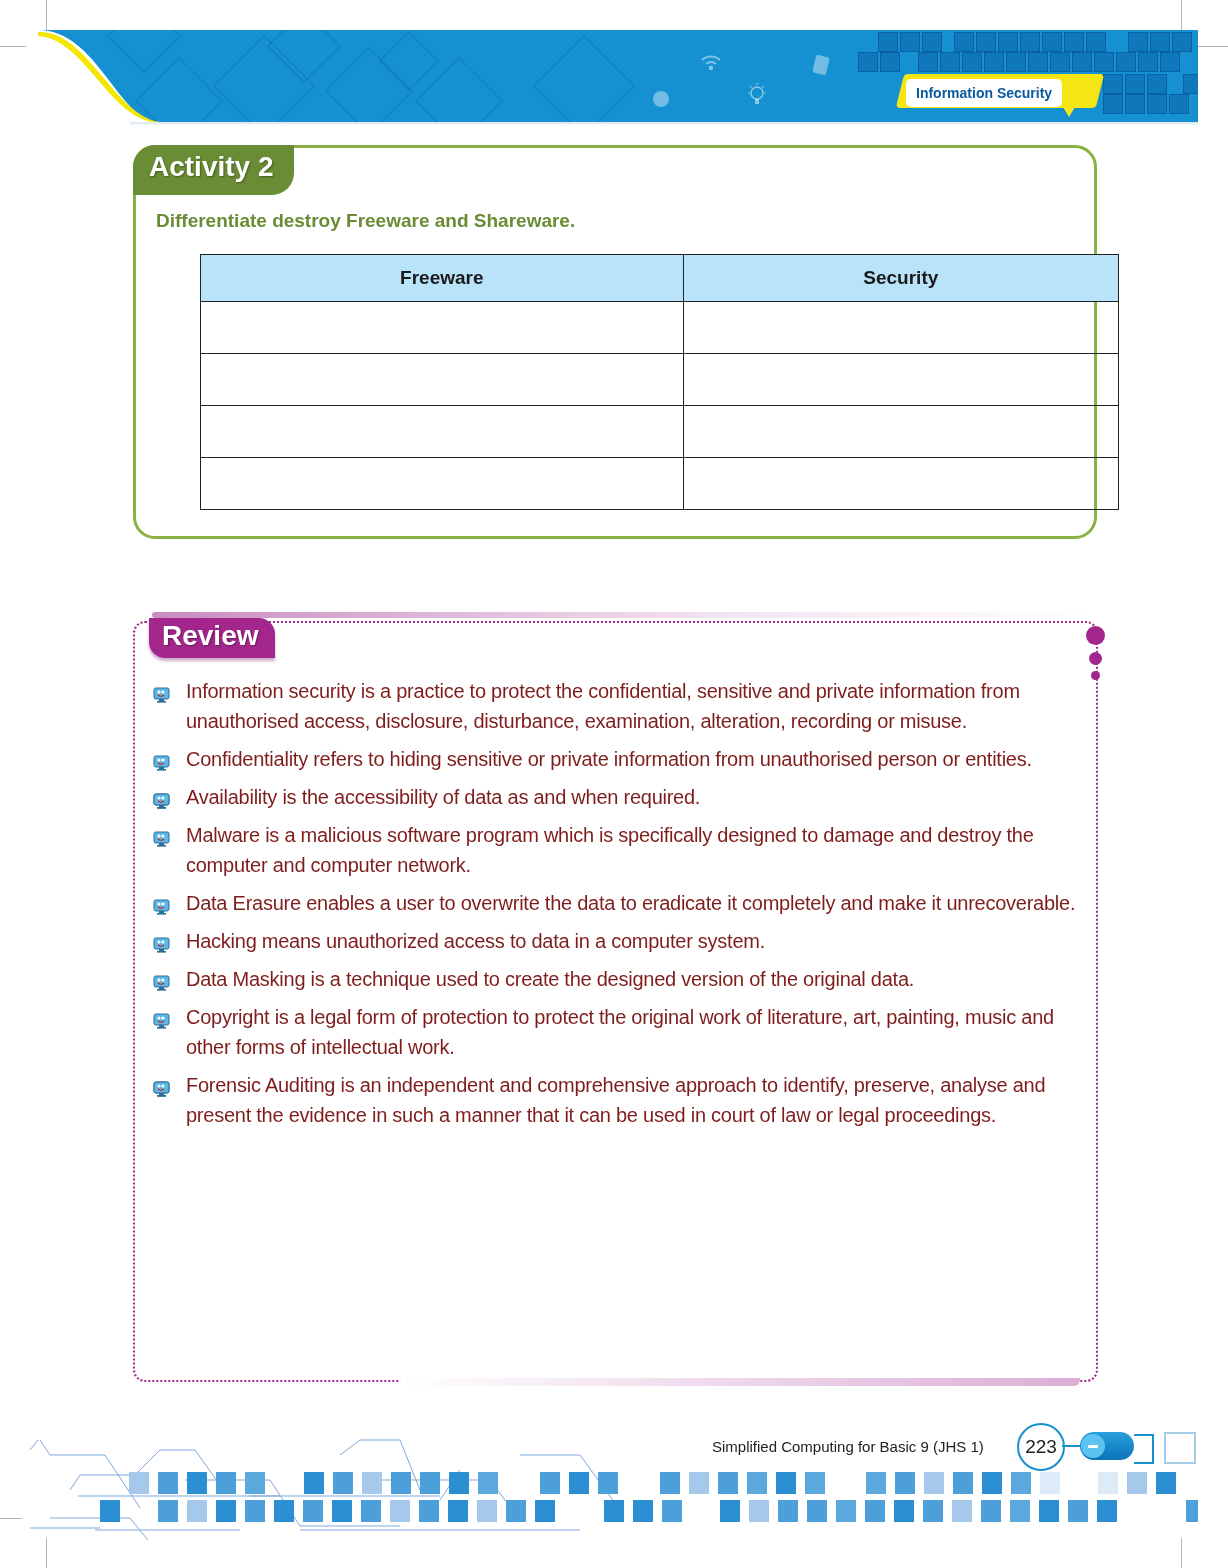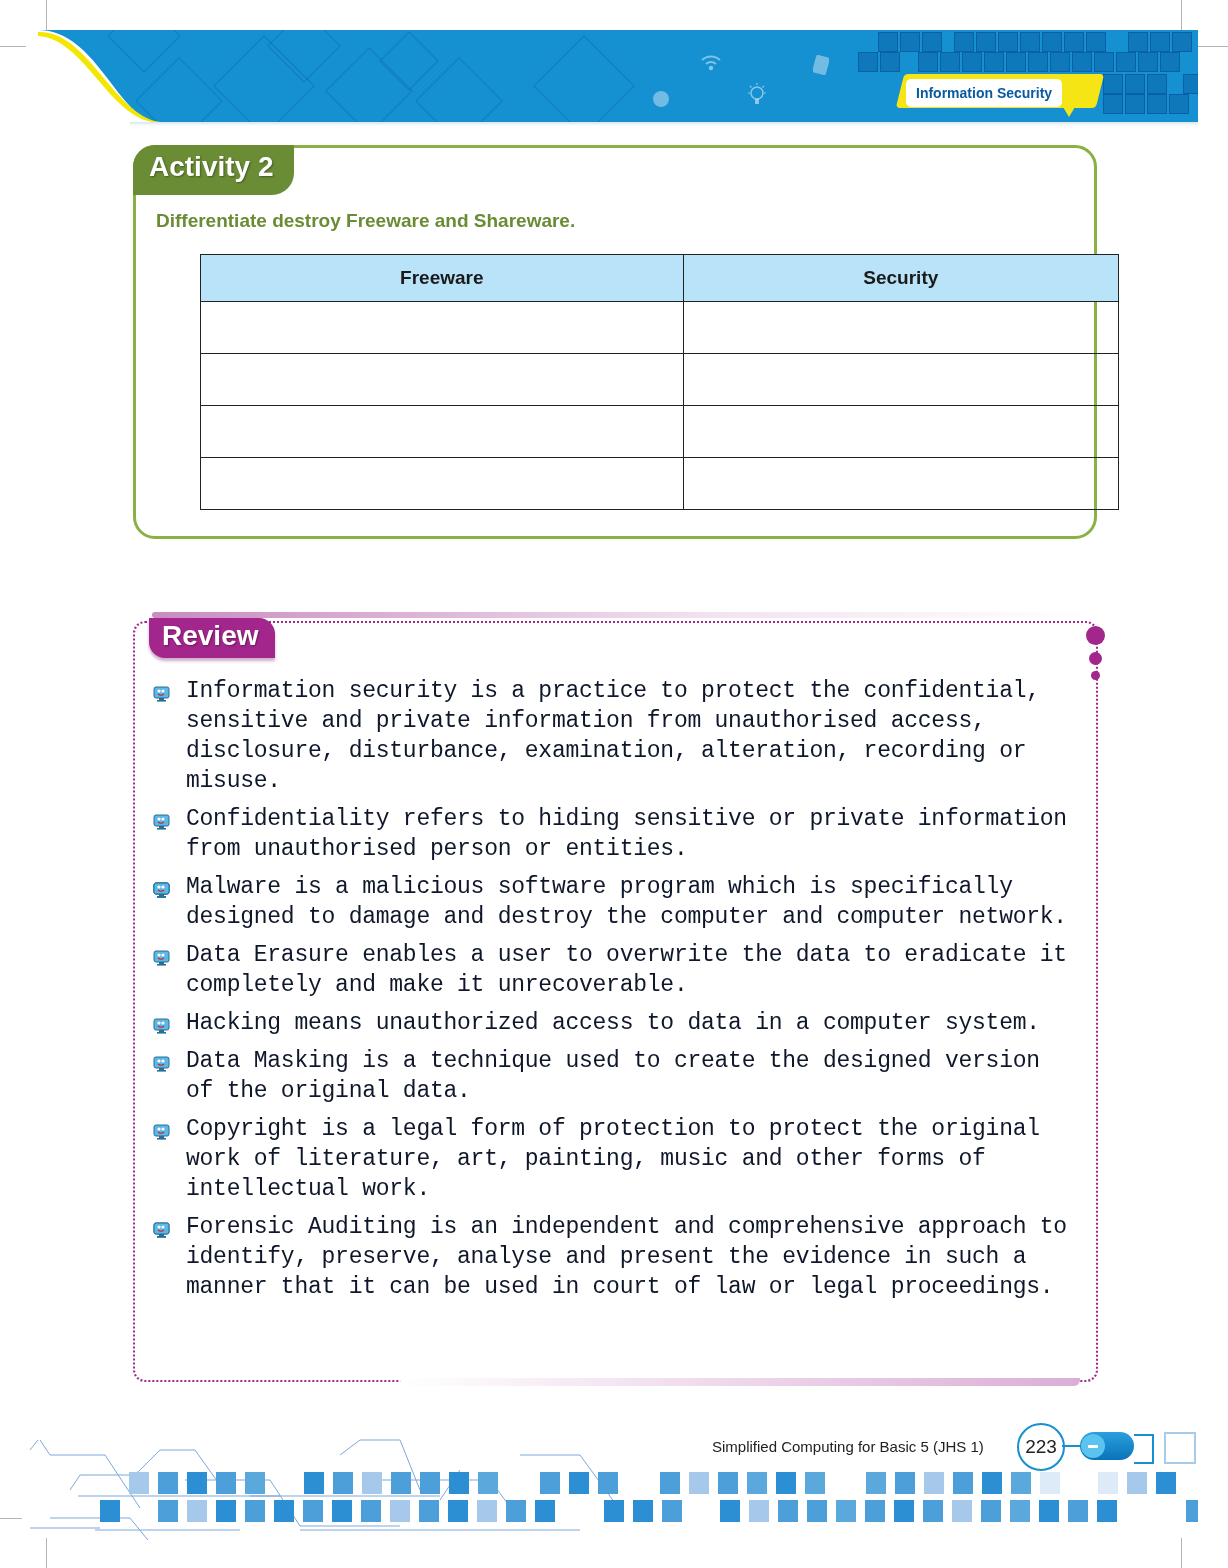--- a/index.html
+++ b/index.html
@@ -30,21 +30,21 @@
   table.cmp td { height:49px; }
 
   
   .review-box { position:absolute; left:133px; top:621px; width:961px; height:757px; border:2px dotted #a3268c; border-radius:12px; background:#fff; }
   .review-topline { position:absolute; left:152px; top:612px; width:940px; height:6px; background:linear-gradient(90deg,#c98bc0,#f3e3f0 60%,#ffffff); border-radius:4px; }
   .review-bottom-shadow { position:absolute; left:400px; top:1378px; width:680px; height:8px; background:linear-gradient(90deg,#ffffff,#dcaed6); border-radius:0 0 6px 6px; }
   .review-tab { position:absolute; left:149px; top:618px; width:126px; height:40px; background:#a3268c; border-radius:0 16px 0 16px; box-shadow:0 3px 3px rgba(120,20,100,0.35); }
   .review-title { position:absolute; left:162px; top:620px; font-weight:bold; font-size:28px; color:#fff; text-shadow:1px 1px 2px rgba(0,0,0,0.35); }
   .dot { position:absolute; background:#a3268c; border-radius:50%; }
   .review-list { position:absolute; left:152px; top:676px; width:925px; margin:0; padding:0; list-style:none; }
-  .review-list li { position:relative; padding-left:34px; margin-bottom:8px; font-family:Liberation Mono, monospace; font-size:23px; line-height:30px; color:#0f172a; letter-spacing:-0.25px; }
+  .review-list li { position:relative; padding-left:34px; margin-bottom:8px; font-family:Liberation Sans, sans-serif; font-size:20px; line-height:30px; color:#7f1d1d; letter-spacing:-0.25px; }
   .bullet { position:absolute; left:0; top:6px; width:20px; height:18px; }
 
   
   .footer-text { position:absolute; left:712px; top:1438px; font-size:15px; color:#222; }
   .page-circle { position:absolute; left:1017px; top:1423px; width:44px; height:44px; border:2px solid #1590d0; border-radius:50%; text-align:center; line-height:44px; font-size:19px; color:#222; background:#fff; }
   .page-line { position:absolute; left:1062px; top:1445px; width:22px; height:2px; background:#1590d0; }
   .pill { position:absolute; left:1080px; top:1432px; width:54px; height:28px; background:linear-gradient(#2aa0de,#0a73b8); border-radius:14px; }
   .pill-cap { position:absolute; left:1081px; top:1434px; width:24px; height:24px; background:#5cc3f0; border-radius:50%; }
   .pill-minus { position:absolute; left:1088px; top:1445px; width:10px; height:3px; background:#fff; border-radius:1px; }
   .bracket { position:absolute; left:1134px; top:1434px; width:18px; height:26px; border:2px solid #1590d0; border-left:none; }
@@ -210,21 +210,21 @@
           <rect x="7" y="13" width="5" height="2" fill="#2a6d96"></rect>
           <rect x="5" y="15" width="9" height="1.6" fill="#2a6d96"></rect>
         </svg></span></li>
   <li><span class="bullet"><svg width="20" height="18" viewBox="0 0 20 18">
           <rect x="2" y="2" width="15" height="11" rx="2" fill="#5bb8e6" stroke="#2a6d96" stroke-width="1"></rect>
           <circle cx="7" cy="6" r="1.6" fill="#fff"></circle>
           <circle cx="11" cy="6" r="1.6" fill="#fff"></circle>
           <path d="M6,9 Q9,11.5 12,9" stroke="#c22" stroke-width="1.2" fill="none"></path>
           <rect x="7" y="13" width="5" height="2" fill="#2a6d96"></rect>
           <rect x="5" y="15" width="9" height="1.6" fill="#2a6d96"></rect>
-        </svg></span></li>
+        </svg></span><span>Availability is the accessibility of data as and when required.</span></li>
   <li><span class="bullet"><svg width="20" height="18" viewBox="0 0 20 18">
           <rect x="2" y="2" width="15" height="11" rx="2" fill="#5bb8e6" stroke="#2a6d96" stroke-width="1"></rect>
           <circle cx="7" cy="6" r="1.6" fill="#fff"></circle>
           <circle cx="11" cy="6" r="1.6" fill="#fff"></circle>
           <path d="M6,9 Q9,11.5 12,9" stroke="#c22" stroke-width="1.2" fill="none"></path>
           <rect x="7" y="13" width="5" height="2" fill="#2a6d96"></rect>
           <rect x="5" y="15" width="9" height="1.6" fill="#2a6d96"></rect>
         </svg></span><span>Malware is a malicious software program which is specifically designed to damage and destroy the computer and computer network.</span></li>
   <li><span class="bullet"><svg width="20" height="18" viewBox="0 0 20 18">
           <rect x="2" y="2" width="15" height="11" rx="2" fill="#5bb8e6" stroke="#2a6d96" stroke-width="1"></rect>
@@ -269,21 +269,21 @@
   <li><span class="bullet"><svg width="20" height="18" viewBox="0 0 20 18">
           <rect x="2" y="2" width="15" height="11" rx="2" fill="#5bb8e6" stroke="#2a6d96" stroke-width="1"></rect>
           <circle cx="7" cy="6" r="1.6" fill="#fff"></circle>
           <circle cx="11" cy="6" r="1.6" fill="#fff"></circle>
           <path d="M6,9 Q9,11.5 12,9" stroke="#c22" stroke-width="1.2" fill="none"></path>
           <rect x="7" y="13" width="5" height="2" fill="#2a6d96"></rect>
           <rect x="5" y="15" width="9" height="1.6" fill="#2a6d96"></rect>
         </svg></span><span>Forensic Auditing is an independent and comprehensive approach to identify, preserve, analyse and present the evidence in such a manner that it can be used in court of law or legal proceedings.</span></li>
 </ul>
 
-<div class="footer-text">Simplified Computing for Basic 5 (JHS 1)</div>
+<div class="footer-text">Simplified Computing for Basic 9 (JHS 1)</div>
 <div class="page-circle">223</div>
 <div class="page-line"></div>
 <div class="pill"></div>
 <div class="pill-cap"></div>
 <div class="pill-minus"></div>
 <div class="bracket"></div>
 <div class="box-out"></div>
 
 <svg style="position:absolute;left:20px;top:1430px;" width="660" height="110" viewBox="0 0 660 110">
   <g stroke="#7fa7db" stroke-width="1" fill="none">

